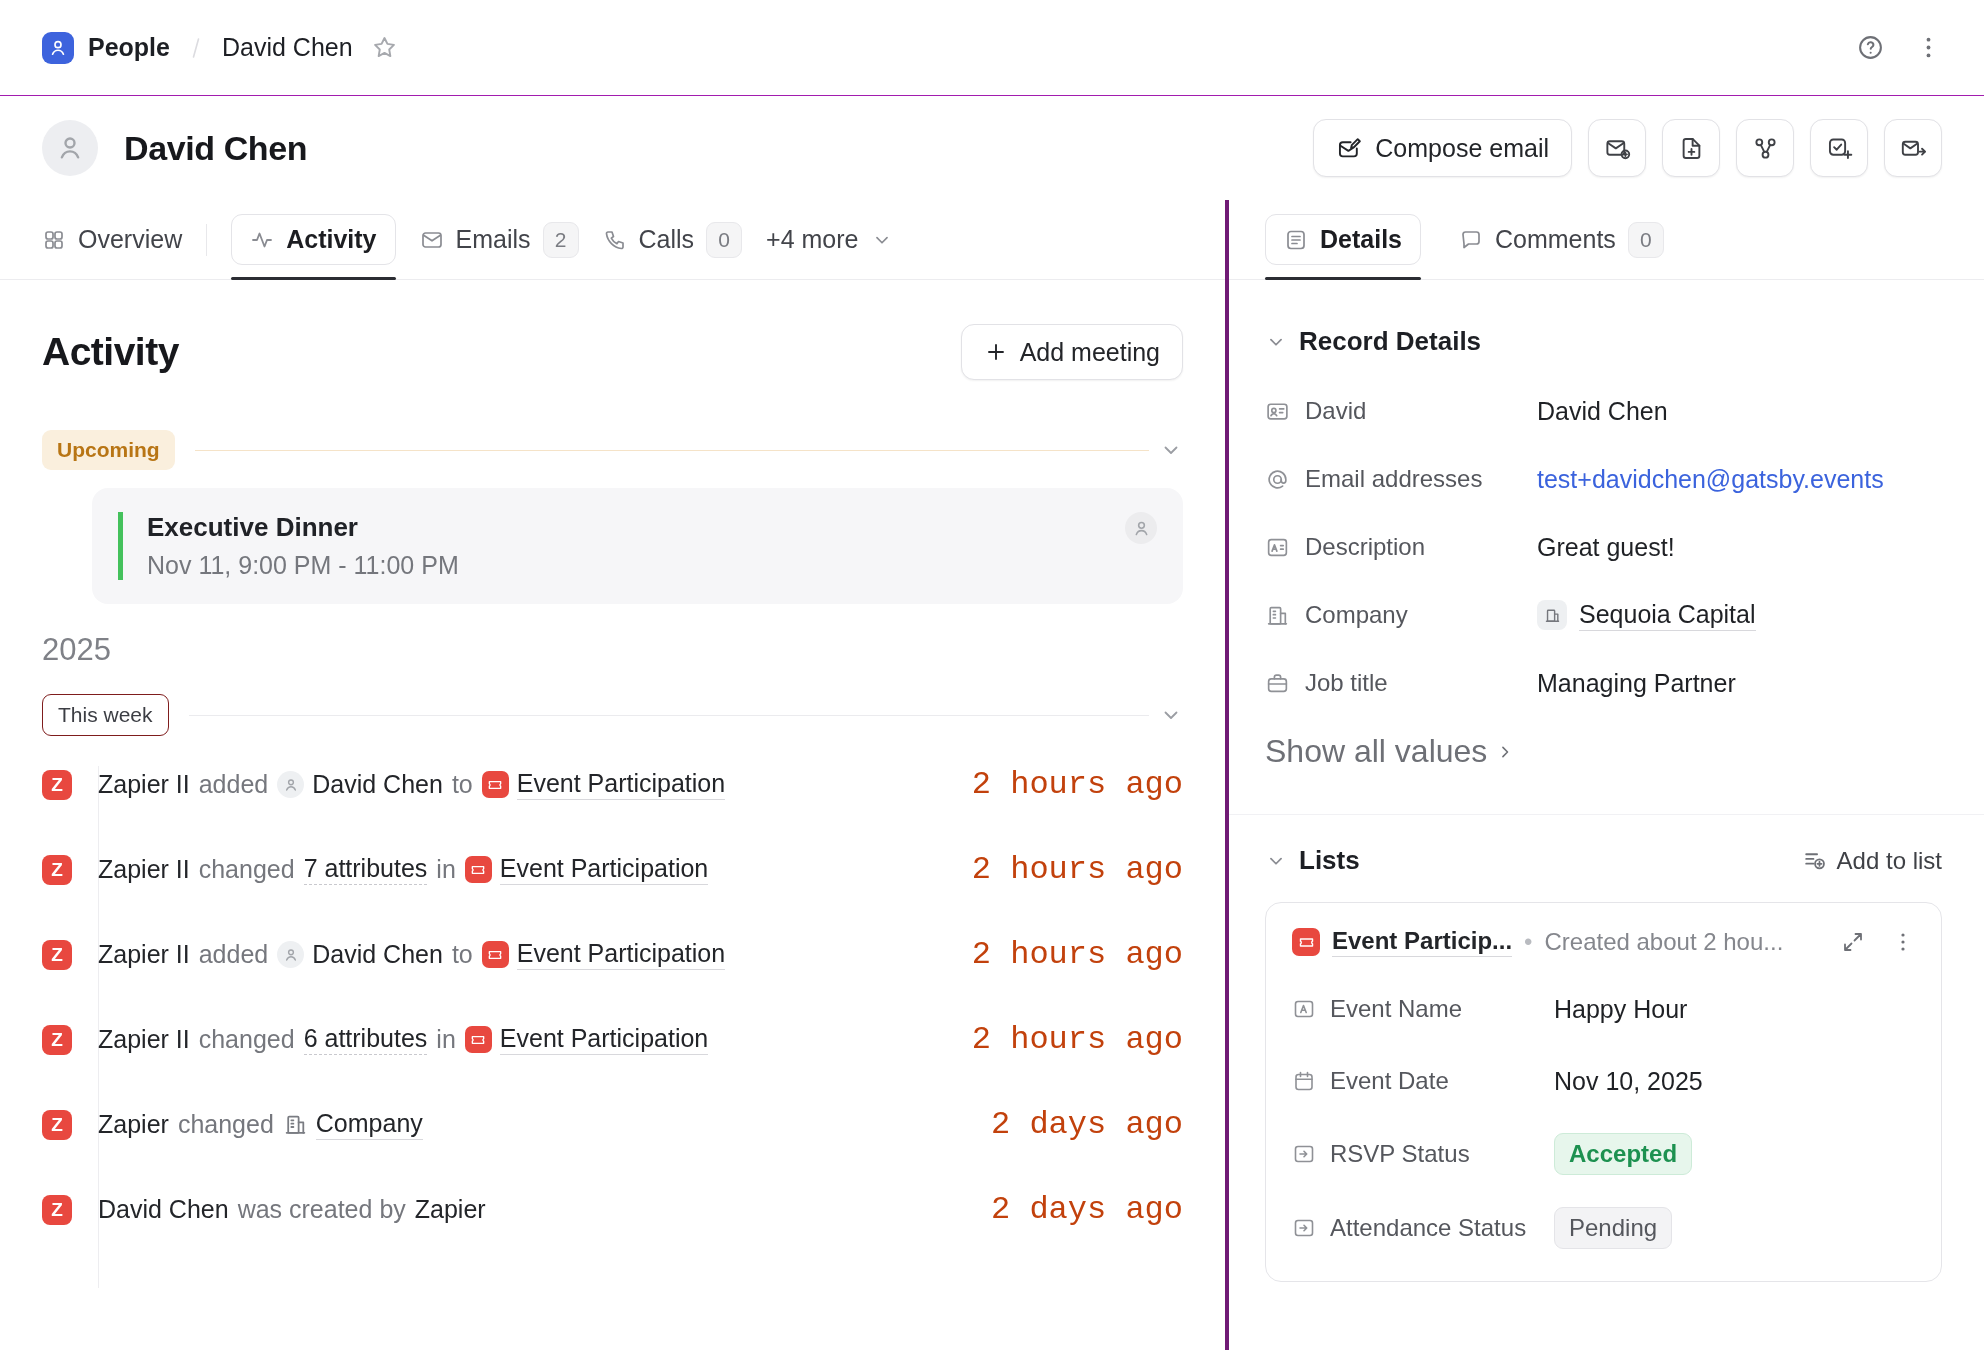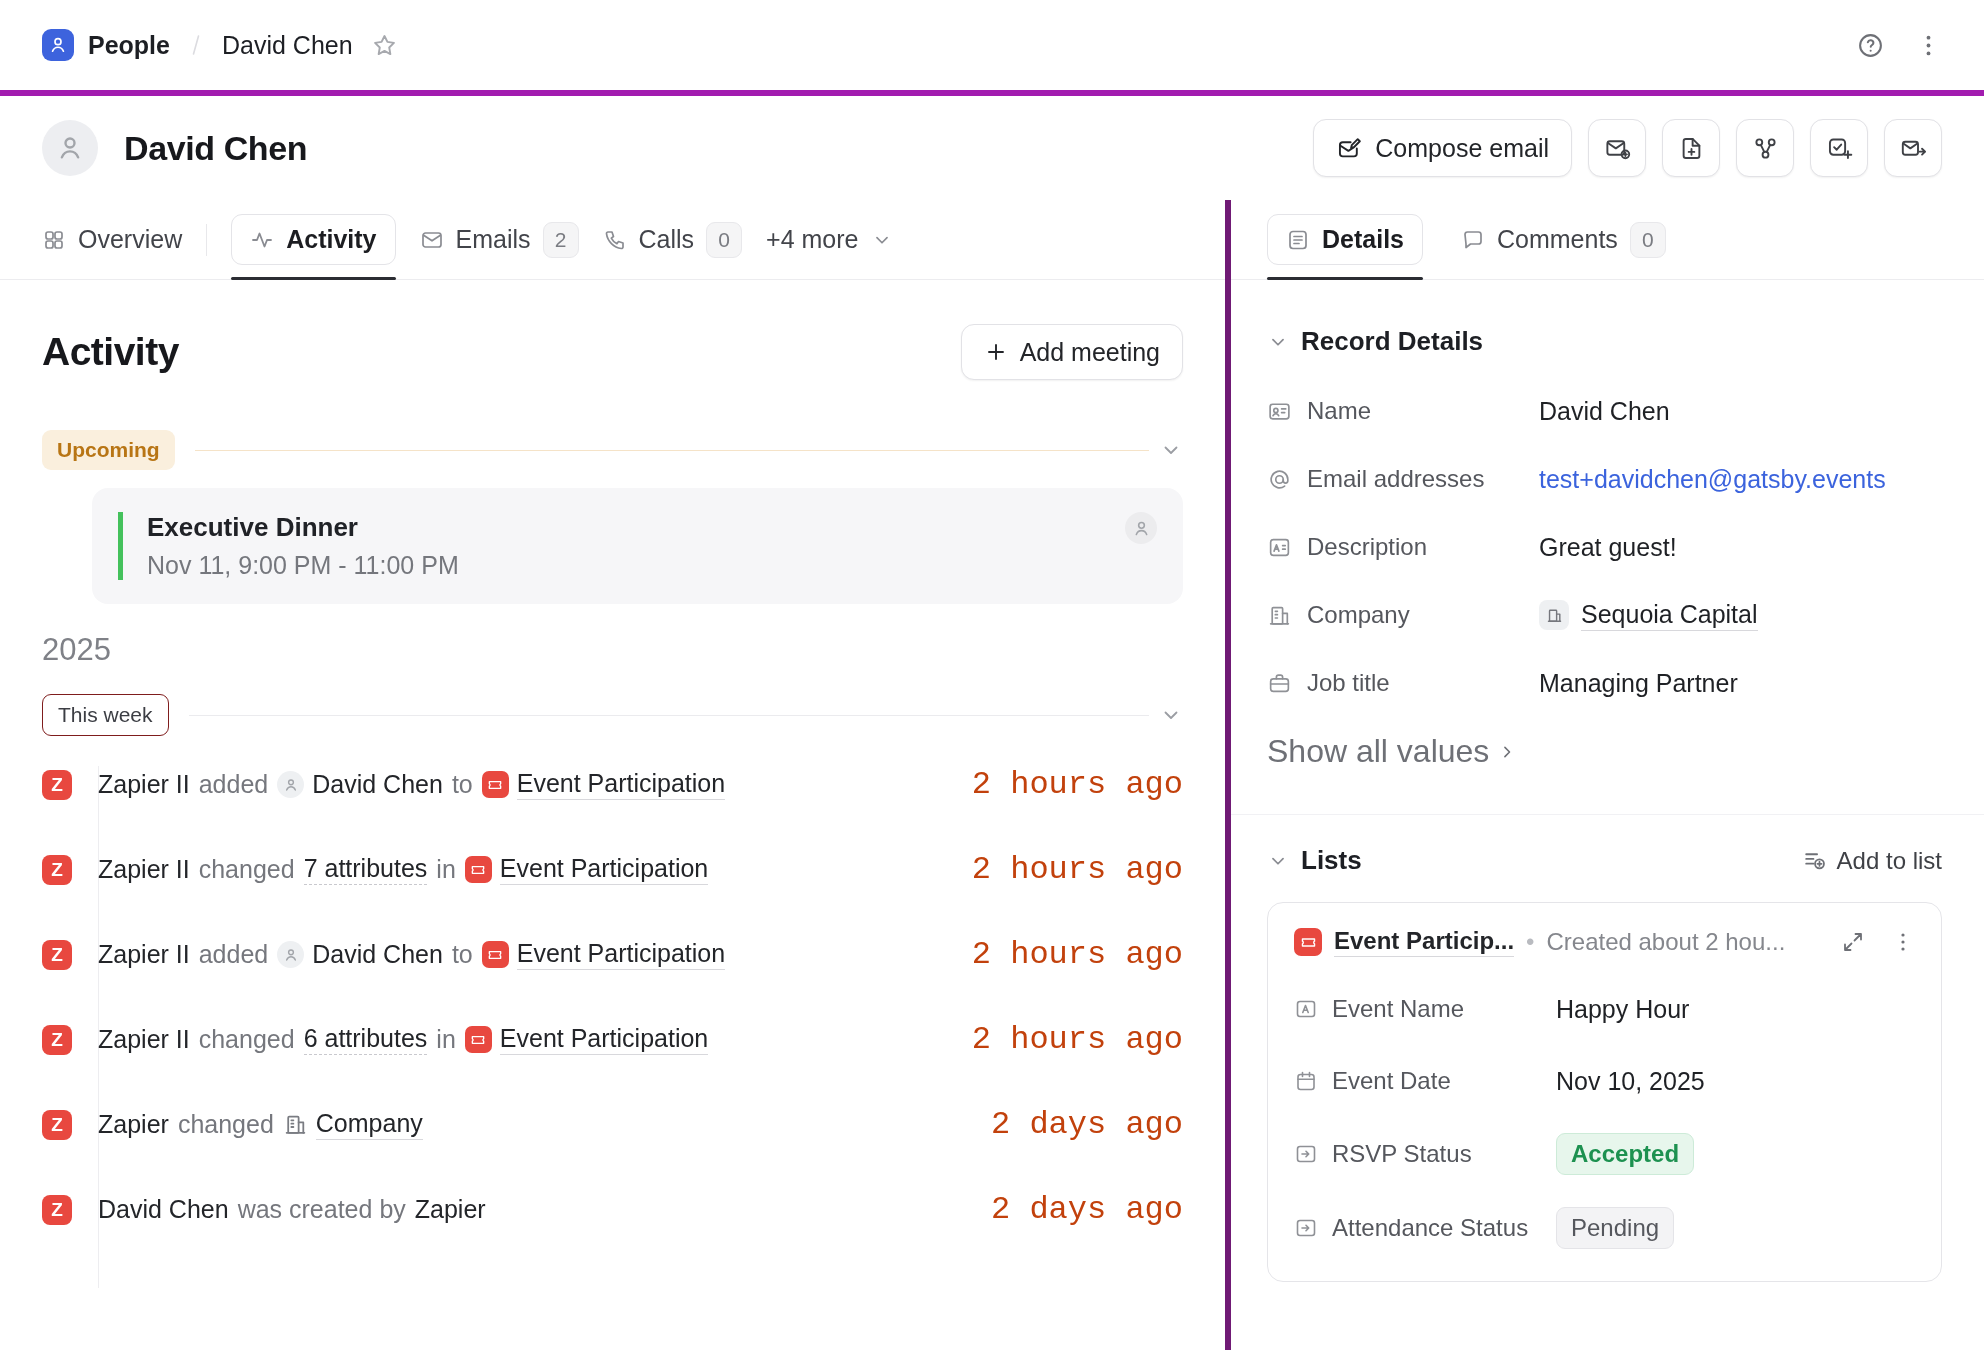--- a/index.html
+++ b/index.html
@@ -2,40 +2,40 @@
 <html><head>
 <meta charset="utf-8">
 <style>
   * { margin:0; padding:0; box-sizing:border-box; }
   html,body { width:1984px; height:1350px; }
   body { font-family:"Liberation Sans", sans-serif; background:#fff; color:#232529; overflow:hidden; }
   .icon { display:inline-flex; flex:none; align-items:center; justify-content:center; }
   svg { display:block; }
 
   
-  .topbar { height:96px; display:flex; align-items:center; padding:0 42px; border-bottom:6px solid #a21caf; }
+  .topbar { height:96px; display:flex; align-items:center; padding:0 42px; border-bottom:1px solid #a21caf; }
   .crumb-icon { width:32px; height:32px; border-radius:9px; background:#3d63dd; color:#fff; display:flex; align-items:center; justify-content:center; }
   .crumb-section { font-size:25px; font-weight:600; margin-left:14px; color:#1d1f24; }
   .crumb-sep { margin:0 16px; color:#dcdce0; }
   .crumb-record { font-size:25px; font-weight:500; color:#1d1f24; }
   .crumb-star { margin-left:18px; color:#a7a9ae; }
   .topbar-right { margin-left:auto; display:flex; align-items:center; gap:30px; color:#6e7076; }
 
   
   .header { height:104px; display:flex; align-items:center; padding:0 42px; }
   .avatar-lg { width:56px; height:56px; border-radius:50%; background:#edeef1; color:#a2a5aa; display:flex; align-items:center; justify-content:center; }
   .page-title { font-size:34px; font-weight:700; margin-left:26px; letter-spacing:-0.4px; color:#17181c; }
   .header-actions { margin-left:auto; display:flex; gap:16px; }
   .btn { display:inline-flex; align-items:center; gap:12px; height:58px; padding:0 22px; border:1px solid #e2e2e6; border-radius:13px; background:#fff; font-size:25px; font-weight:500; color:#232529; box-shadow:0 1px 2px rgba(16,16,20,0.06); cursor:pointer; }
   .icon-btn { width:58px; padding:0; justify-content:center; color:#3f4146; }
 
   
   .body { display:flex; height:1150px; }
   .main { width:1225px; display:flex; flex-direction:column; }
-  .side { flex:1; border-left:6px solid #701a75; display:flex; flex-direction:column; }
+  .side { flex:1; border-left:4px solid #701a75; display:flex; flex-direction:column; }
   .tabbar { height:80px; flex:none; border-bottom:1px solid #ececef; display:flex; align-items:center; padding:0 42px; gap:24px; }
   .side .tabbar { padding:0 42px 0 36px; }
   .tab { display:flex; align-items:center; gap:12px; font-size:25px; color:#42444a; font-weight:500; cursor:pointer; }
   .tab .t-icon { color:#8a8c92; }
   .tab-active-wrap { position:relative; height:100%; display:flex; align-items:center; }
   .tab-active { border:1px solid #e4e4e8; border-radius:11px; padding:10px 18px; font-weight:600; color:#1c1d21; }
   .tab-underline { position:absolute; left:0; right:0; bottom:-1px; height:3px; background:#2b2d33; border-radius:2px; }
   .tab-badge { min-width:36px; height:36px; padding:0 10px; border-radius:9px; background:#f5f5f6; border:1px solid #e8e8eb; color:#7a7c82; font-size:21px; display:inline-flex; align-items:center; justify-content:center; }
   .tab-sep { width:1px; height:32px; background:#e8e8eb; }
 
@@ -493,21 +493,21 @@
       <div class="detail-row" style="margin-top:34px;">
         <span class="detail-label">
           <span class="icon">
               <svg width="25" height="25" viewBox="0 0 24 24" fill="none" stroke="currentColor" stroke-width="1.6" stroke-linecap="round" stroke-linejoin="round">
                 <rect x="3" y="5" width="18" height="14" rx="2.5"></rect>
                 <circle cx="8.5" cy="11" r="2"></circle>
                 <path d="M5.8 16c.6-1.3 1.6-2 2.7-2s2.1.7 2.7 2"></path>
                 <path d="M14 9.5h4M14 13h3"></path>
               </svg>
             </span>
-          <span>Name</span>
+          <span>David</span>
         </span>
         <span class="detail-value">David Chen</span>
       </div>
 
       <div class="detail-row">
         <span class="detail-label">
           <span class="icon">
               <svg width="25" height="25" viewBox="0 0 24 24" fill="none" stroke="currentColor" stroke-width="1.6" stroke-linecap="round">
                 <circle cx="12" cy="12" r="3.6"></circle>
                 <path d="M15.6 12v1.3a2.2 2.2 0 0 0 4.4 0V12a8 8 0 1 0-3.1 6.3"></path>

